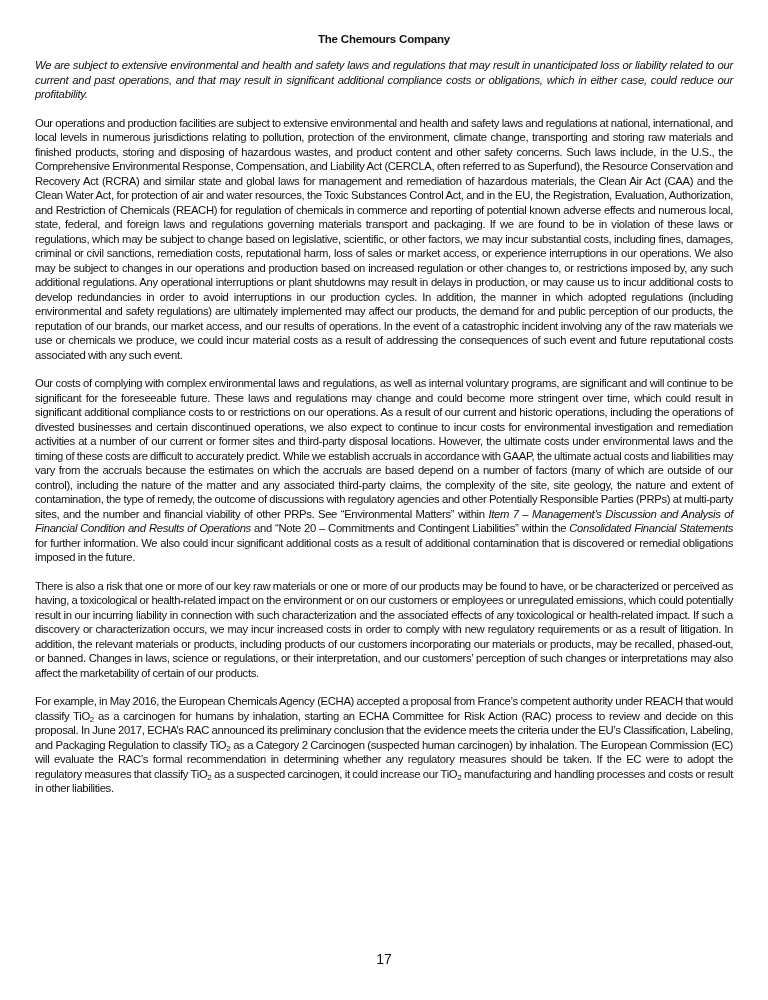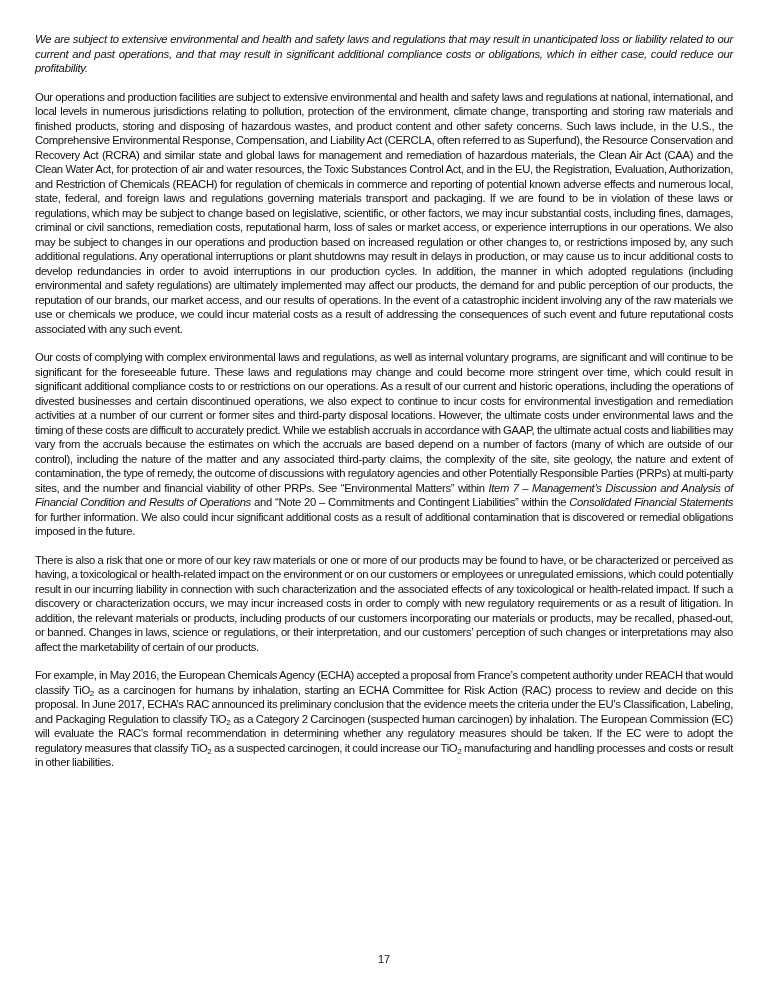--- a/index.html
+++ b/index.html
@@ -47,28 +47,29 @@
       font-size: 8px;
       line-height: 0;
       vertical-align: -2px;
     }
     .page-number {
       position: absolute;
       left: 0;
       top: 952px;
       width: 768px;
       text-align: center;
-      font-size: 11px;
+      font-size: 14px;
       line-height: 14px;
     }
   </style>
 </head>
 <body>
 
 <div class="page">
+  <div class="header">The Chemours Company</div>
 
   <p class="para lead">We are subject to extensive environmental and health and safety laws and regulations that may result in unanticipated loss or liability related to our current and past operations, and that may result in significant additional compliance costs or obligations, which in either case, could reduce our profitability.</p>
 
   <p class="para">Our operations and production facilities are subject to extensive environmental and health and safety laws and regulations at national, international, and local levels in numerous jurisdictions relating to pollution, protection of the environment, climate change, transporting and storing raw materials and finished products, storing and disposing of hazardous wastes, and product content and other safety concerns. Such laws include, in the U.S., the Comprehensive Environmental Response, Compensation, and Liability Act (CERCLA, often referred to as Superfund), the Resource Conservation and Recovery Act (RCRA) and similar state and global laws for management and remediation of hazardous materials, the Clean Air Act (CAA) and the Clean Water Act, for protection of air and water resources, the Toxic Substances Control Act, and in the EU, the Registration, Evaluation, Authorization, and Restriction of Chemicals (REACH) for regulation of chemicals in commerce and reporting of potential known adverse effects and numerous local, state, federal, and foreign laws and regulations governing materials transport and packaging. If we are found to be in violation of these laws or regulations, which may be subject to change based on legislative, scientific, or other factors, we may incur substantial costs, including fines, damages, criminal or civil sanctions, remediation costs, reputational harm, loss of sales or market access, or experience interruptions in our operations. We also may be subject to changes in our operations and production based on increased regulation or other changes to, or restrictions imposed by, any such additional regulations. Any operational interruptions or plant shutdowns may result in delays in production, or may cause us to incur additional costs to develop redundancies in order to avoid interruptions in our production cycles. In addition, the manner in which adopted regulations (including environmental and safety regulations) are ultimately implemented may affect our products, the demand for and public perception of our products, the reputation of our brands, our market access, and our results of operations. In the event of a catastrophic incident involving any of the raw materials we use or chemicals we produce, we could incur material costs as a result of addressing the consequences of such event and future reputational costs associated with any such event.</p>
 
   <p class="para"><span>Our costs of complying with complex environmental laws and regulations, as well as internal voluntary programs, are significant and will continue to be significant for the foreseeable future. These laws and regulations may change and could become more stringent over time, which could result in significant additional compliance costs to or restrictions on our operations. As a result of our current and historic operations, including the operations of divested businesses and certain discontinued operations, we also expect to continue to incur costs for environmental investigation and remediation activities at a number of our current or former sites and third-party disposal locations. However, the ultimate costs under environmental laws and the timing of these costs are difficult to accurately predict. While we establish accruals in accordance with GAAP, the ultimate actual costs and liabilities may vary from the accruals because the estimates on which the accruals are based depend on a number of factors (many of which are outside of our control), including the nature of the matter and any associated third-party claims, the complexity of the site, site geology, the nature and extent of contamination, the type of remedy, the outcome of discussions with regulatory agencies and other Potentially Responsible Parties (PRPs) at multi-party sites, and the number and financial viability of other PRPs. See “Environmental Matters” within </span><span class="it">Item 7 – Management’s Discussion and Analysis of Financial Condition and Results of Operations</span><span> and “Note 20 – Commitments and Contingent Liabilities” within the </span><span class="it">Consolidated Financial Statements</span><span> for further information. We also could incur significant additional costs as a result of additional contamination that is discovered or remedial obligations imposed in the future.</span></p>
 
   <p class="para">There is also a risk that one or more of our key raw materials or one or more of our products may be found to have, or be characterized or perceived as having, a toxicological or health-related impact on the environment or on our customers or employees or unregulated emissions, which could potentially result in our incurring liability in connection with such characterization and the associated effects of any toxicological or health-related impact. If such a discovery or characterization occurs, we may incur increased costs in order to comply with new regulatory requirements or as a result of litigation. In addition, the relevant materials or products, including products of our customers incorporating our materials or products, may be recalled, phased-out, or banned. Changes in laws, science or regulations, or their interpretation, and our customers’ perception of such changes or interpretations may also affect the marketability of certain of our products.</p>
 
   <p class="para"><span>For example, in May 2016, the European Chemicals Agency (ECHA) accepted a proposal from France’s competent authority under REACH that would classify </span><span><span>TiO</span><sub>2</sub></span><span> as a carcinogen for humans by inhalation, starting an ECHA Committee for Risk Action (RAC) process to review and decide on this proposal. In June 2017, ECHA’s RAC announced its preliminary conclusion that the evidence meets the criteria under the EU’s Classification, Labeling, and Packaging Regulation to classify </span><span><span>TiO</span><sub>2</sub></span><span> as a Category 2 Carcinogen (suspected human carcinogen) by inhalation. The European Commission (EC) will evaluate the RAC’s formal recommendation in determining whether any regulatory measures should be taken. If the EC were to adopt the regulatory measures that classify </span><span><span>TiO</span><sub>2</sub></span><span> as a suspected carcinogen, it could increase our </span><span><span>TiO</span><sub>2</sub></span><span> manufacturing and handling processes and costs or result in other liabilities.</span></p>

